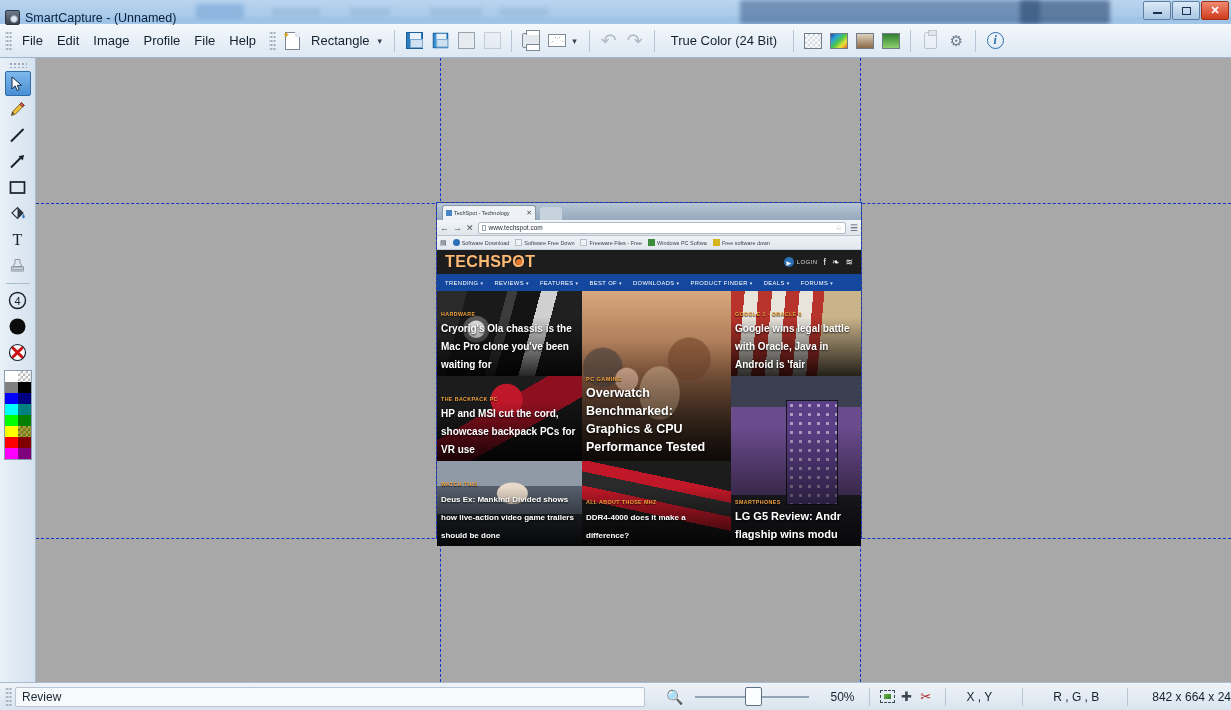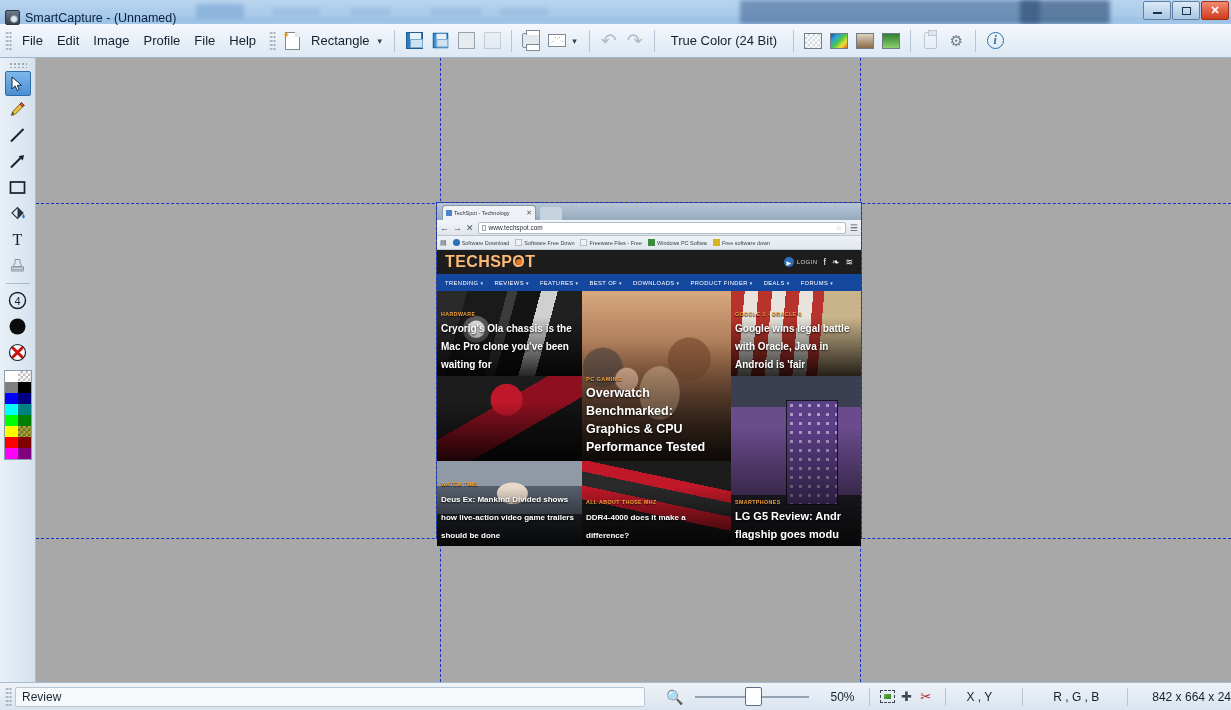--- a/index.html
+++ b/index.html
@@ -535,30 +535,34 @@
         <div class="shade"></div>
         <div class="cap">
           <span class="kicker">GOOGLE 1 - ORACLE 0</span>
           <span class="ttl">Google wins legal battle with Oracle, Java in Android is 'fair</span>
         </div>
       </div>
 
       <div class="tile big">
         <div class="art-backpack"></div>
         <div class="shade"></div>
+        <div class="cap">
+          <span class="kicker">THE BACKPACK PC</span>
+          <span class="ttl">HP and MSI cut the cord, showcase backpack PCs for VR use</span>
+        </div>
       </div>
 
       <div class="tile big" style="grid-column:3;grid-row:2 / span 2">
         <div class="art-lg">
           <div class="art-phone-screen"></div>
         </div>
         <div class="shade"></div>
         <div class="cap">
           <span class="kicker">SMARTPHONES</span>
-          <span class="ttl" style="font-size:11px">LG G5 Review: Andr flagship goes modu</span>
+          <span class="ttl" style="font-size:11px">LG G5 Review: Andr flagship wins modu</span>
         </div>
       </div>
 
       <div class="tile" style="grid-column:1;grid-row:3">
         <div class="art-deusex"></div>
         <div class="shade"></div>
         <div class="cap">
           <span class="kicker">WATCH THIS</span>
           <span class="ttl">Deus Ex: Mankind Divided shows how live-action video game trailers should be done</span>
         </div>

